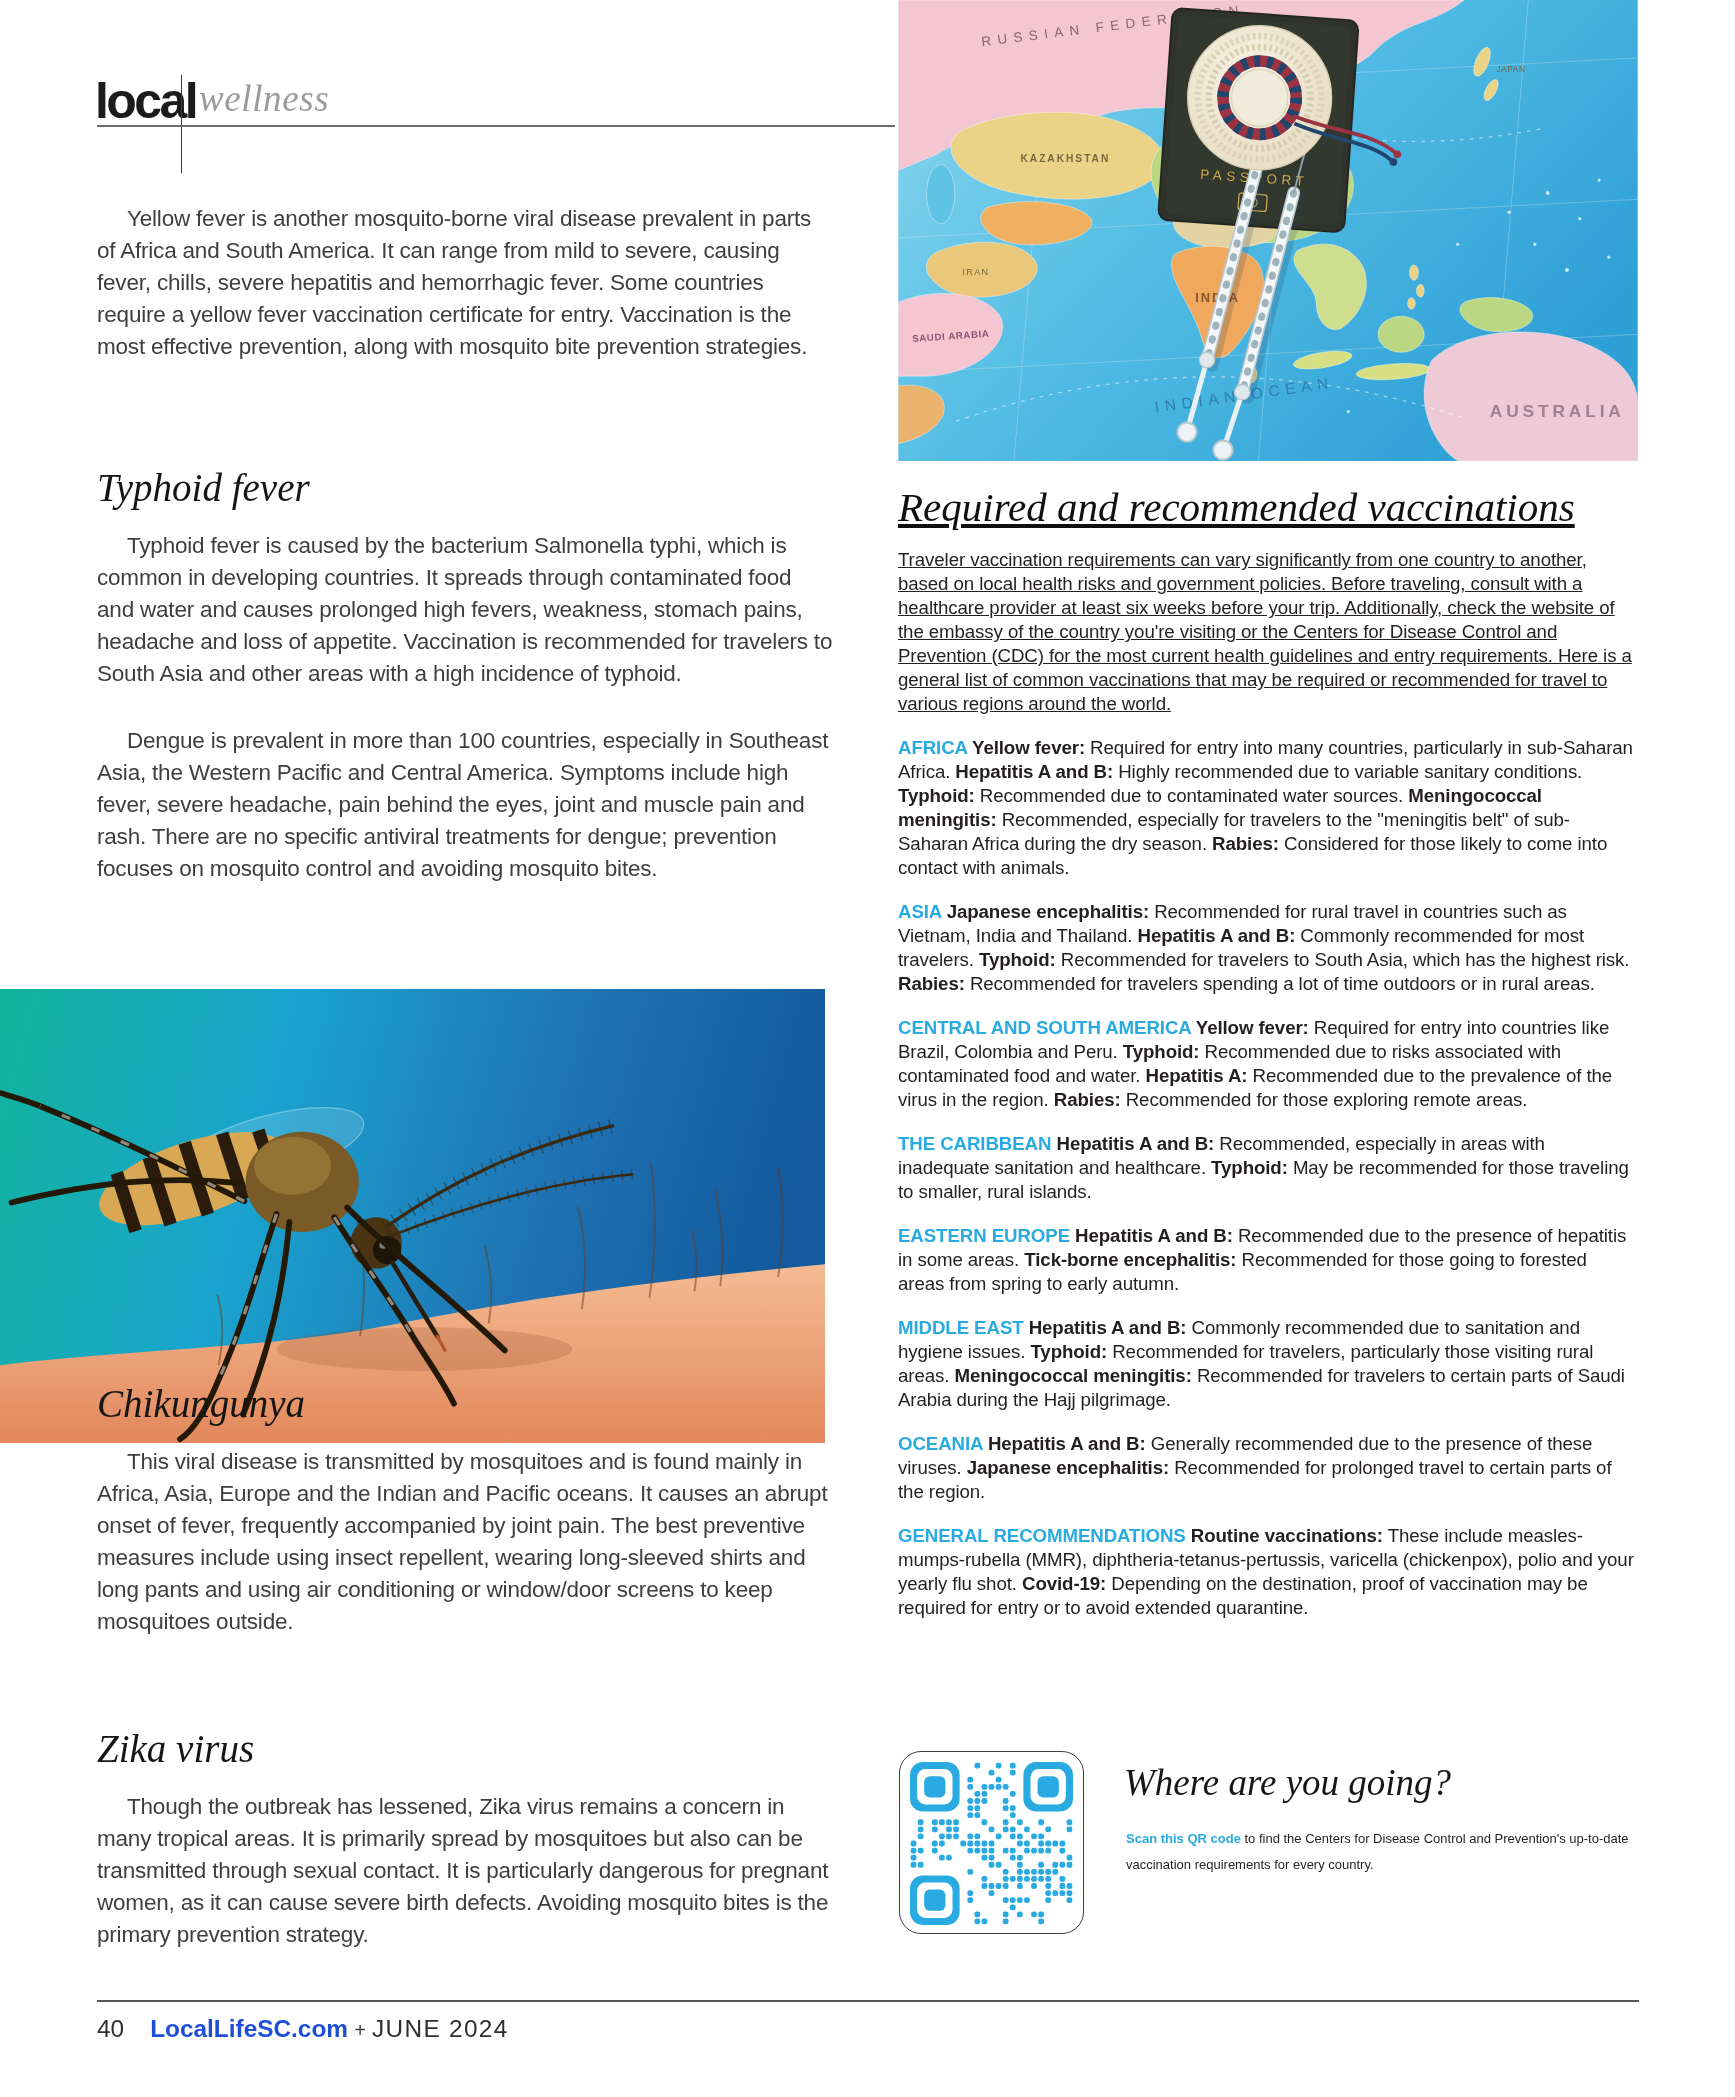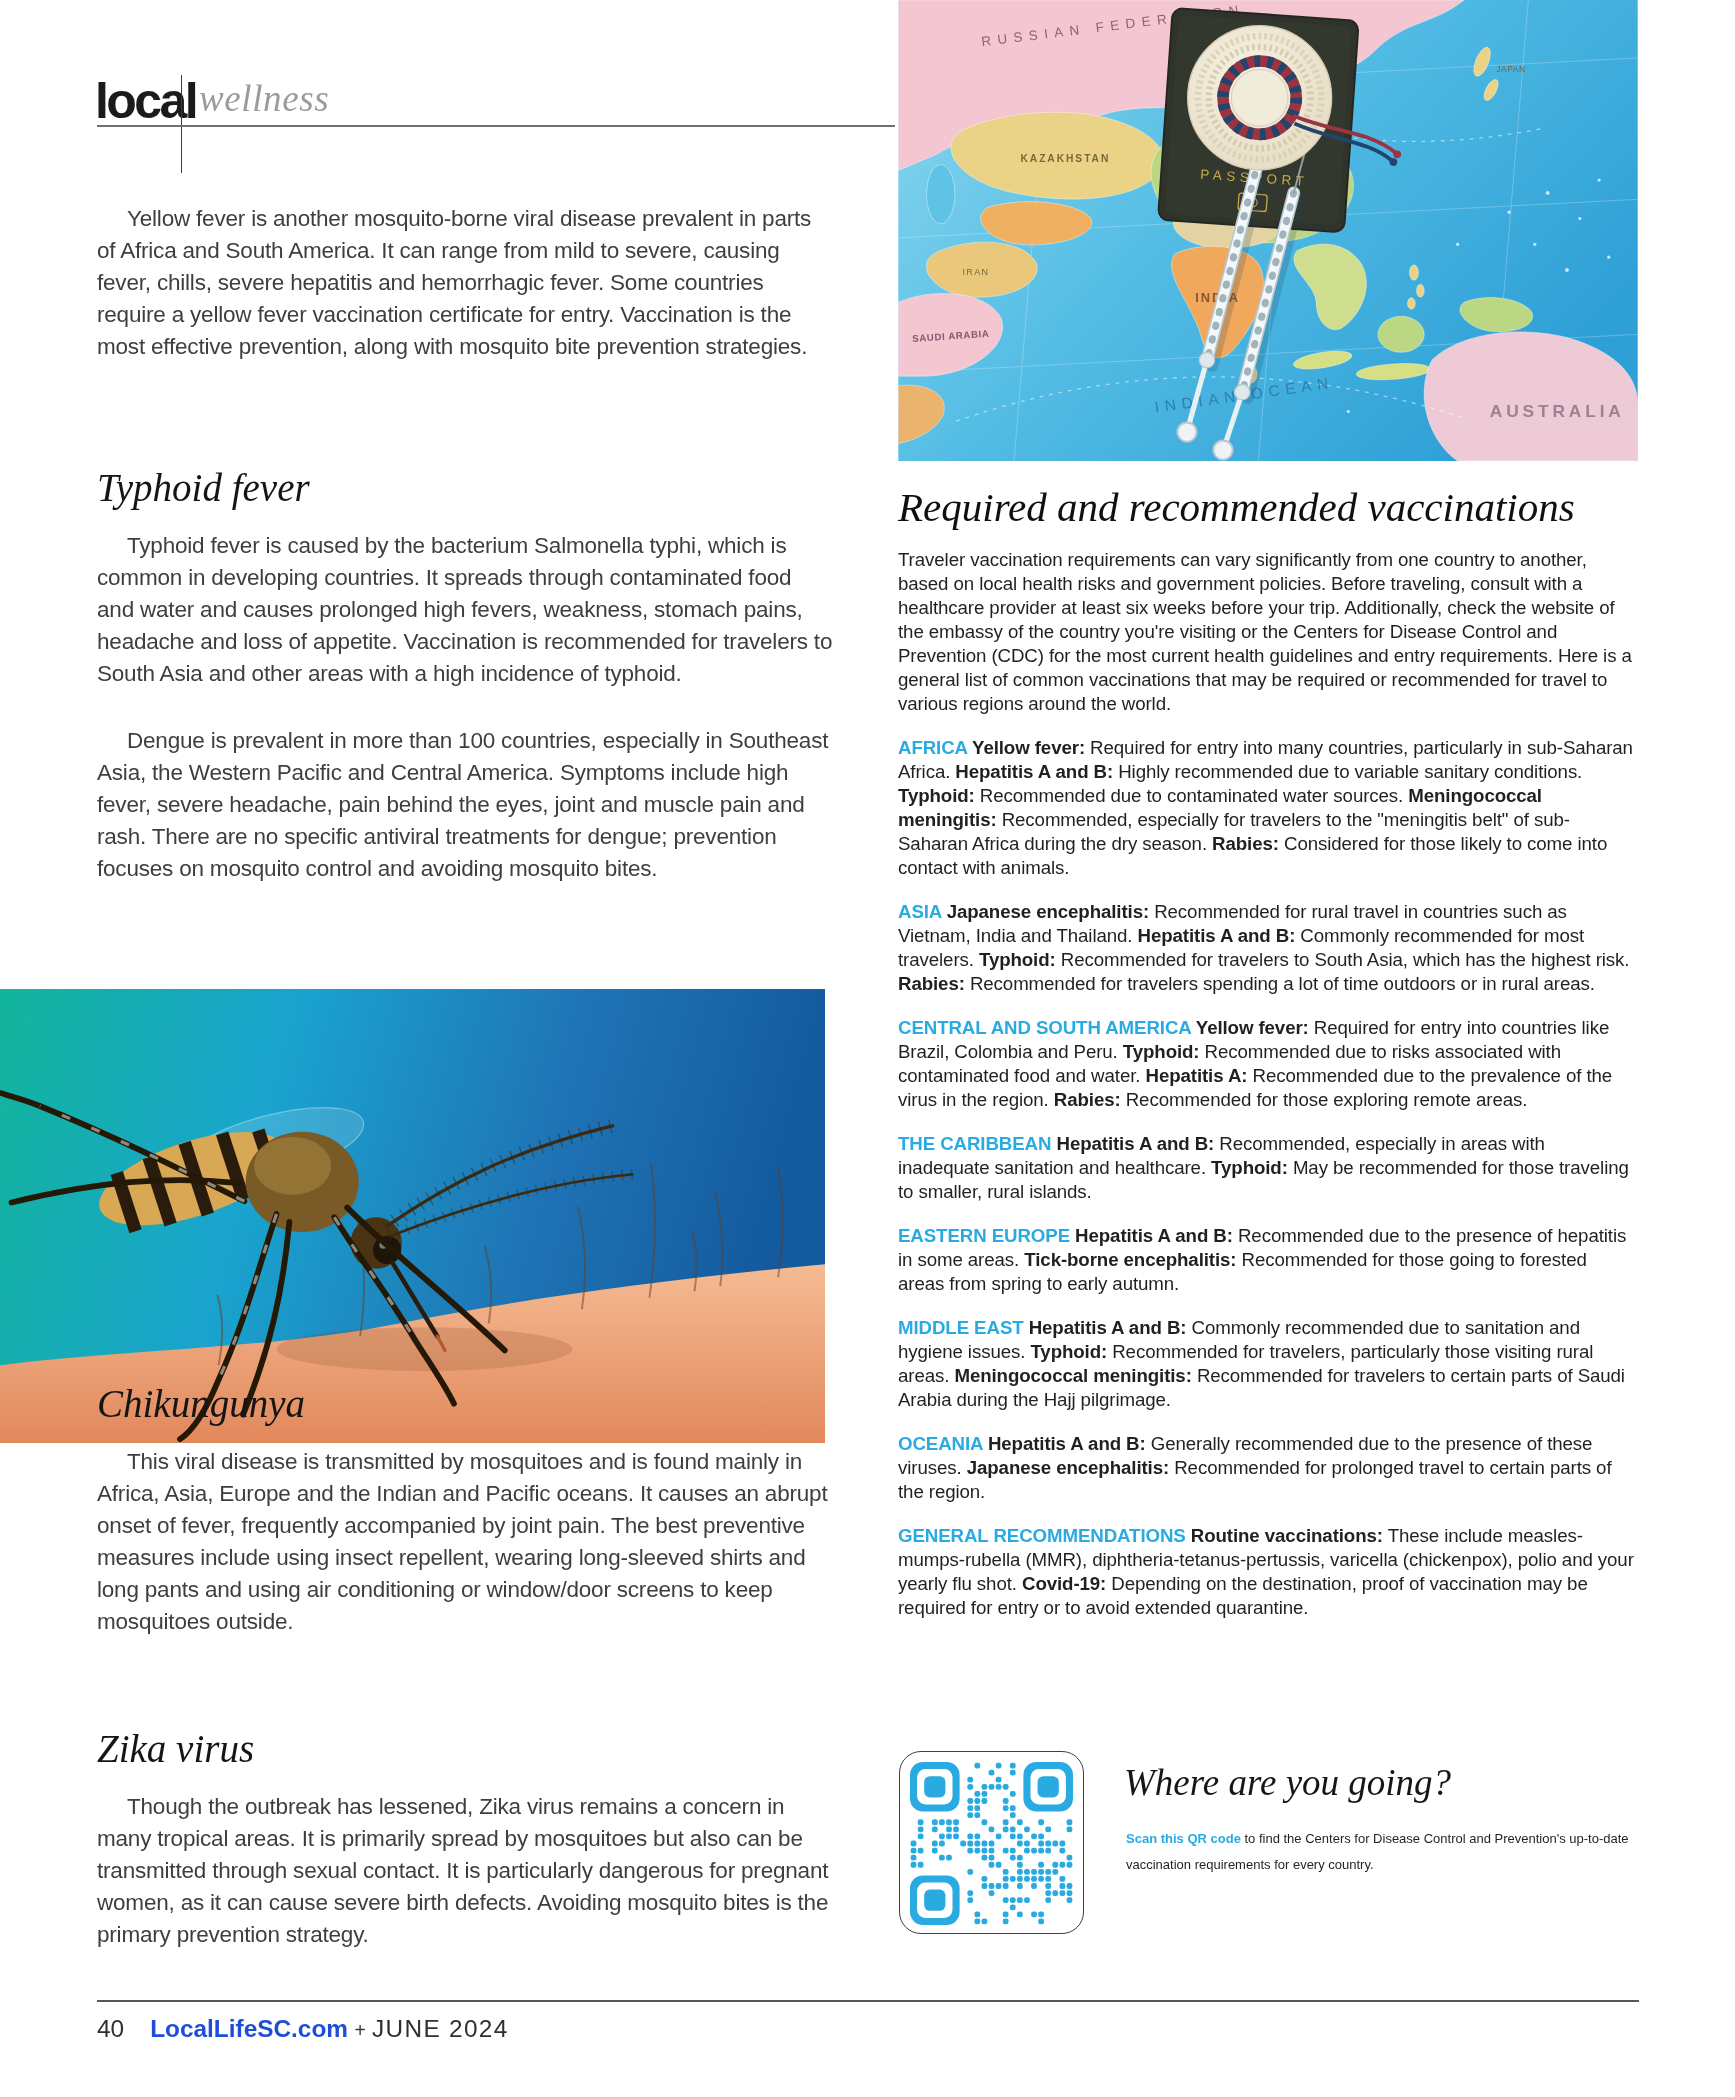--- a/index.html
+++ b/index.html
@@ -22,22 +22,22 @@
   .lbody{font-size:22.5px;line-height:32px;color:#3e3e3e;letter-spacing:-0.2px;
          text-indent:30px;margin:0;}
 
   
   #map-photo{left:898px;top:0;width:740px;height:461px;}
   #mosquito-photo{left:0;top:989px;width:825px;height:454px;}
   svg{display:block;}
 
   
   #right{left:898px;top:486px;width:740px;}
-  #right h1{font:italic 400 41px/1.05 "Liberation Serif",serif;color:#101010;margin:0 0 19.3px 0;}
-  .intro{font-size:18.7px;line-height:24px;color:var(--ink);letter-spacing:-0.1px;margin:0 0 19.3px 0;}
+  #right h1{font:italic 400 41px/1.05 "Liberation Serif",serif;color:#101010;margin:0 0 19.3px 0;text-decoration:underline;}
+  .intro{font-size:18.7px;line-height:24px;color:var(--ink);letter-spacing:-0.1px;margin:0 0 19.3px 0;text-decoration:underline;}
   .region{font-size:18.7px;line-height:24px;color:var(--ink);letter-spacing:-0.1px;margin:0 0 20px 0;}
   .rg-label{color:var(--accent);font-weight:700;}
   .b{font-weight:700;}
   .accent{color:var(--accent);}
 
   
   #qr-box{left:899px;top:1751px;width:185px;height:183px;background:#fff;border:1.3px solid #3f3f3f;
           border-radius:22px;box-sizing:border-box;padding:9.7px;}
   #qr-heading{left:1124px;top:1764px;font:italic 400 37px/1 "Liberation Serif",serif;color:#161616;}
   #qr-caption{left:1126px;top:1826px;width:515px;font-size:13px;line-height:26px;color:var(--ink);}

